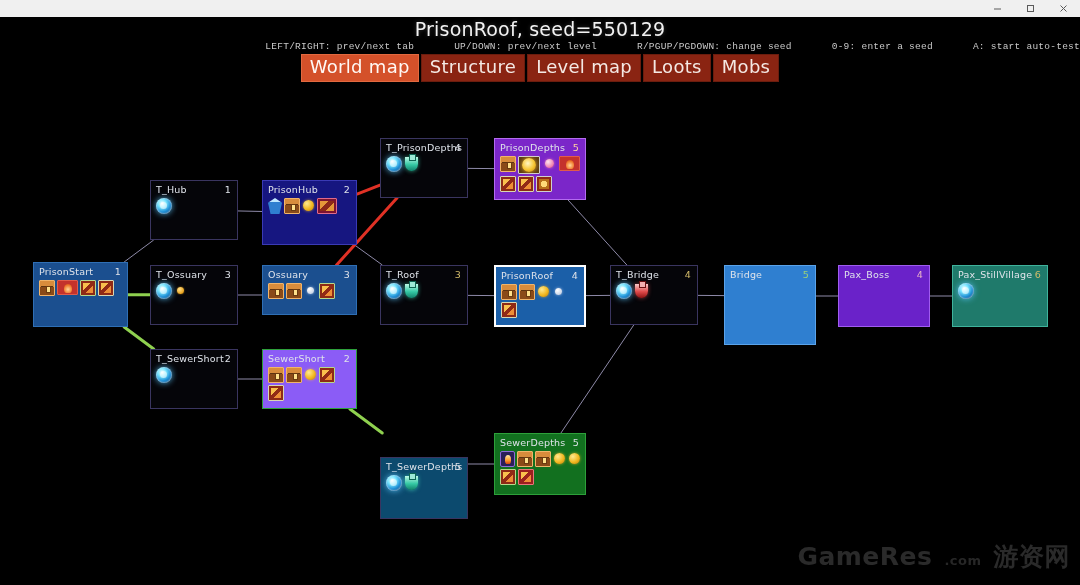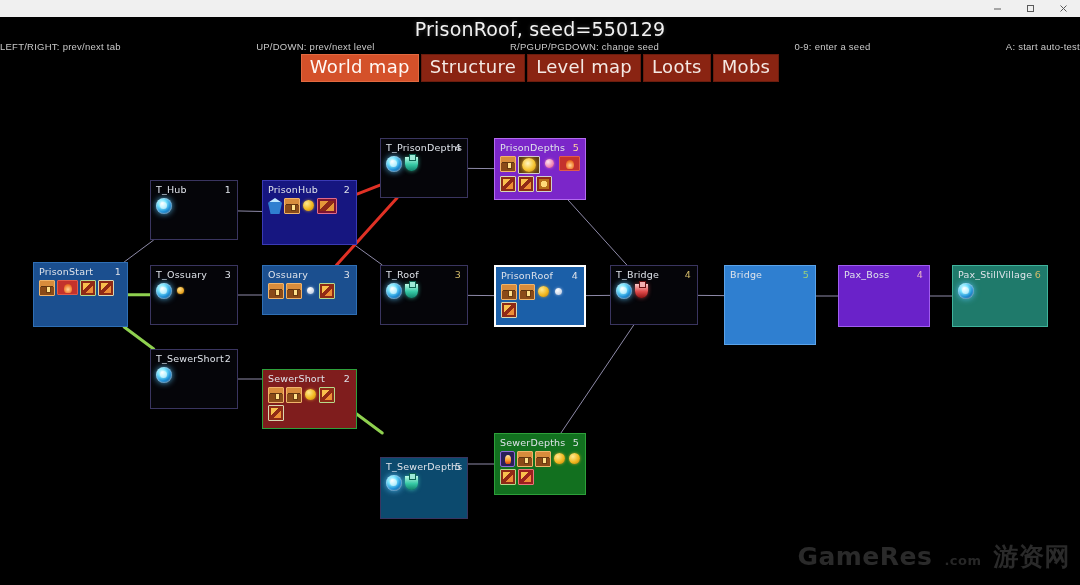--- a/index.html
+++ b/index.html
@@ -31,23 +31,23 @@
   .stage { position:absolute; left:0; top:17px; width:1080px; height:568px; background:#000; }
 
   .app-title {
     position:absolute; left:0; top:1px; width:1080px; text-align:center;
     color:#f2f2f2; font-size:19px; letter-spacing:.2px;
     font-family:"DejaVu Sans", sans-serif;
     text-shadow:0 0 4px rgba(255,255,255,.22);
   }
   .help-row {
     position:absolute; left:0; top:24px; width:1080px;
-    display:flex; justify-content:space-between; gap:26px;
+    display:flex; justify-content:flex-end; gap:40px;
     color:#c9c9c9; font-size:9.5px; letter-spacing:.25px;
-    font-family:Liberation Sans, sans-serif;
+    font-family:Liberation Mono, monospace;
   }
   .tabs {
     position:absolute; left:0; top:37px; width:1080px;
     display:flex; justify-content:center; gap:2px;
   }
   .tab {
     background:#8a2412; color:#f4e9e4; font-size:18px;
     padding:3px 8px 4px 8px; letter-spacing:.3px; line-height:1.05;
     font-family:"DejaVu Sans", sans-serif; border:1px solid #6b1d0e;
   }
@@ -311,21 +311,21 @@
             <span class="ic ic-cell green"></span>
           </div>
         </div>
         <div class="node" style="left: 150px; top: 332px; width: 88px; height: 60px; background: rgb(5, 5, 9); border-color: rgb(58, 53, 96);">
           <div class="nlabel">T_SewerShort</div>
           <div class="nnum" style="color: rgb(223, 227, 234);">2</div>
           <div class="icons">
             <span class="ic-orb"></span>
           </div>
         </div>
-        <div class="node" style="left: 262px; top: 332px; width: 95px; height: 60px; background: #7f1d1d; border-color: rgb(45, 160, 58); margin-top: 20px;">
+        <div class="node" style="left: 262px; top: 332px; width: 95px; height: 60px; background: #8b5cf6; border-color: rgb(45, 160, 58);">
           <div class="nlabel">SewerShort</div>
           <div class="nnum" style="color: rgb(223, 227, 234);">2</div>
           <div class="icons">
             <span class="ic ic-chest"></span>
             <span class="ic ic-chest"></span>
             <span class="ic-coin"></span>
             <span class="ic ic-cell green"></span>
             <span class="ic ic-cell"></span>
           </div>
         </div>

